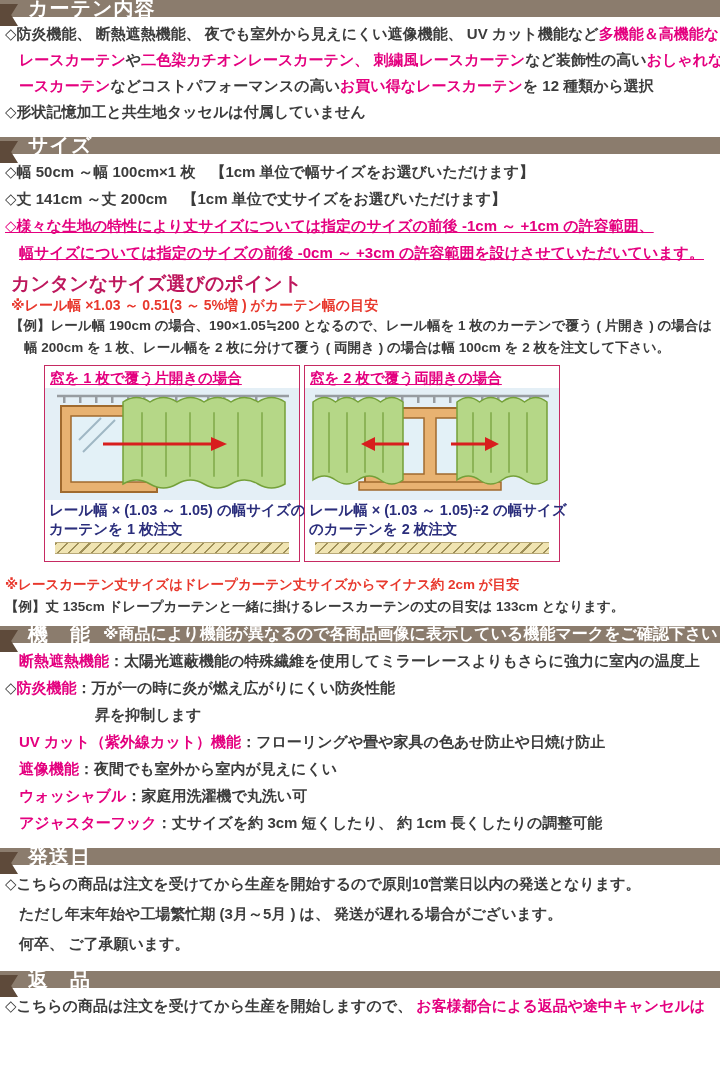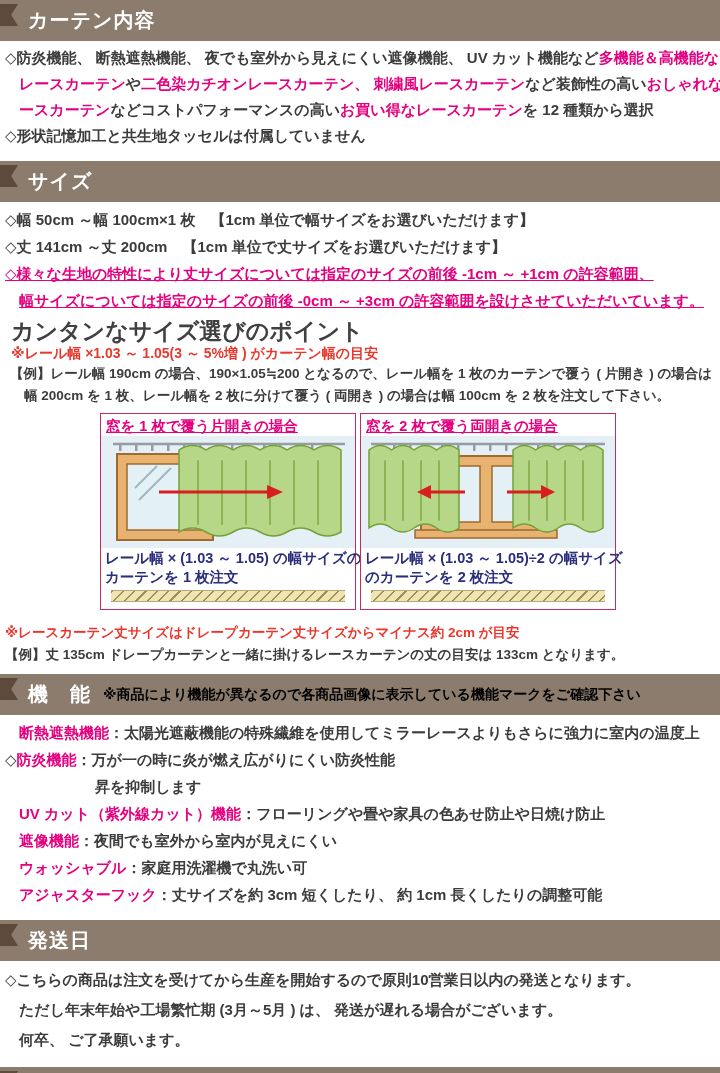--- a/index.html
+++ b/index.html
@@ -1,50 +1,50 @@
 <!DOCTYPE html>
 <html lang="ja"><head>
 <meta charset="utf-8">
 <style>
   html,body{margin:0;padding:0;background:#ffffff;}
   body{width:720px;font-family:"Liberation Sans","DejaVu Sans",sans-serif;color:#3c3c3c;}
   .page{width:720px;overflow:hidden;background:#fff;}
 
   
-  .bar{position:relative;height:41px;background:#8b7c6d;display:flex;align-items:center;margin-top:8px;}
+  .bar{position:relative;height:17px;background:#8b7c6d;display:flex;align-items:center;margin-top:8px;}
   .bar.first{margin-top:0;}
   .ribbon{position:absolute;left:0;top:4px;width:18px;height:22px;background:#5e4a3a;
           clip-path:polygon(0 0,100% 0,62% 50%,100% 100%,0 100%);}
   .bar-title{color:#fff;font-weight:bold;font-size:20px;margin-left:28px;letter-spacing:1px;white-space:nowrap;}
-  .bar-note{color:#000000;font-weight:bold;font-size:14px;margin-left:12px;white-space:nowrap;}
+  .bar-note{color:#ffffff;font-weight:bold;font-size:16px;margin-left:12px;white-space:nowrap;}
 
   
   .sec-body{padding:4px 12px 4px 0;font-size:15px;font-weight:bold;}
   .line{white-space:nowrap;}
   .lh26 .line{line-height:26px;}
   .lh27 .line{line-height:27px;}
   .lh28 .line{line-height:28px;}
   .lh30 .line{line-height:30px;}
   .ind0{padding-left:5px;}
   .ind1{padding-left:19px;}
   .ind3{padding-left:95px;}
 
   .c-pink{color:#e4007f;}
   .c-red{color:#e8382d;}
   .u{text-decoration:underline;}
 
   
   .point{padding:2px 0 0 5px;}
-  .point-title{color:#404040;font-weight:bold;font-size:23px;line-height:23px;padding-left:6px;}
+  .point-title{color:#be185d;font-weight:bold;font-size:19px;line-height:23px;padding-left:6px;}
   .point-note{font-size:14px;font-weight:bold;line-height:20px;padding-left:6px;}
   .small .line{line-height:22px;font-size:13.5px;}
   .small{padding:0;}
 
   
-  .diagrams{display:flex;gap:4px;margin:6px 0 4px 100px;}
+  .diagrams{display:flex;gap:4px;margin:6px 0 4px 44px;}
   .diagram-box{width:254px;border:1px solid #c62a62;background:#fff;}
   .diagram-title{color:#e4007f;font-weight:bold;font-size:14.5px;text-decoration:underline;
                  padding:3px 5px 1px 5px;line-height:18px;white-space:nowrap;}
   .diagram-svg{display:block;width:254px;height:112px;}
   .diagram-caption{color:#2b2e7c;font-weight:bold;font-size:14.5px;line-height:19px;padding:1px 4px 0 4px;white-space:nowrap;}
   .ground{height:10px;margin:3px 10px 7px 10px;background:repeating-linear-gradient(135deg,#9e8f58 0 1.5px,#f0e4b2 1.5px 8px);border-top:1px solid #b7a878;border-bottom:1px solid #b7a878;}
 
   .lace-block{margin-top:12px;}
 </style>
 </head>
@@ -69,21 +69,21 @@
   </header>
   <div class="sec-body lh27">
       <div class="line ind0"><span>◇幅 50cm ～幅 100cm×1 枚　【1cm 単位で幅サイズをお選びいただけます】</span></div>
       <div class="line ind0"><span>◇丈 141cm ～丈 200cm　【1cm 単位で丈サイズをお選びいただけます】</span></div>
       <div class="line ind0"><span class="c-pink u">◇様々な生地の特性により丈サイズについては指定のサイズの前後 -1cm ～ +1cm の許容範囲、</span></div>
       <div class="line ind1"><span class="c-pink u">幅サイズについては指定のサイズの前後 -0cm ～ +3cm の許容範囲を設けさせていただいています。</span></div>
     </div>
 
   <div class="point">
     <div class="point-title">カンタンなサイズ選びのポイント</div>
-    <div class="point-note c-red">※レール幅 ×1.03 ～ 1.05(3 ～ 5%増 ) がカーテン幅の目安</div>
+    <div class="point-note c-red">※レール幅 ×1.03 ～ 0.51(3 ～ 5%増 ) がカーテン幅の目安</div>
     <div class="sec-body small">
         <div class="line ind0"><span>【例】レール幅 190cm の場合、190×1.05≒200 となるので、レール幅を 1 枚のカーテンで覆う ( 片開き ) の場合は</span></div>
         <div class="line ind1"><span>幅 200cm を 1 枚、レール幅を 2 枚に分けて覆う ( 両開き ) の場合は幅 100cm を 2 枚を注文して下さい。</span></div>
       </div>
   </div>
 
   <div class="diagrams">
 
     <div class="diagram-box">
       <div class="diagram-title">窓を 1 枚で覆う片開きの場合</div>

